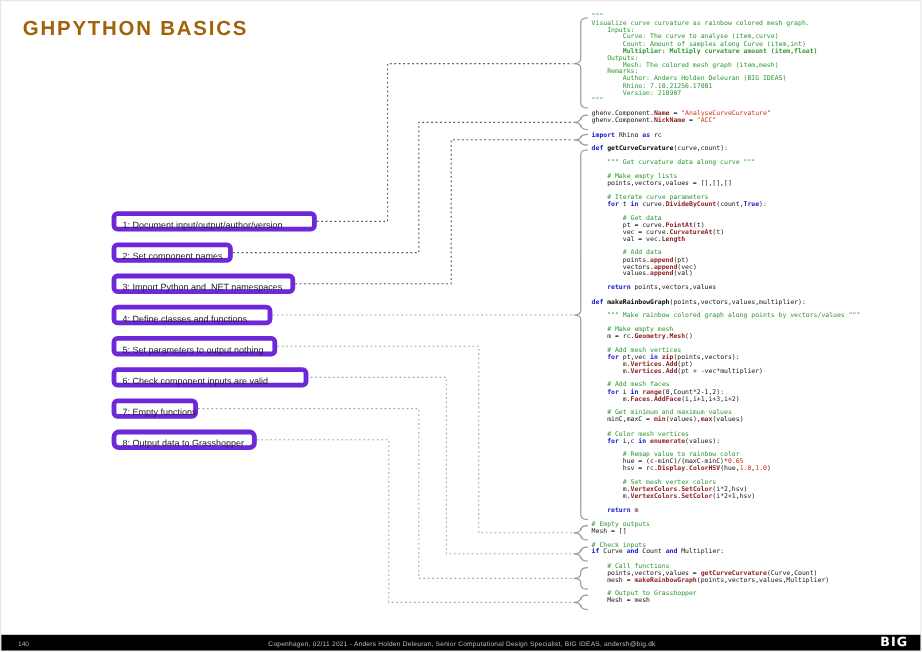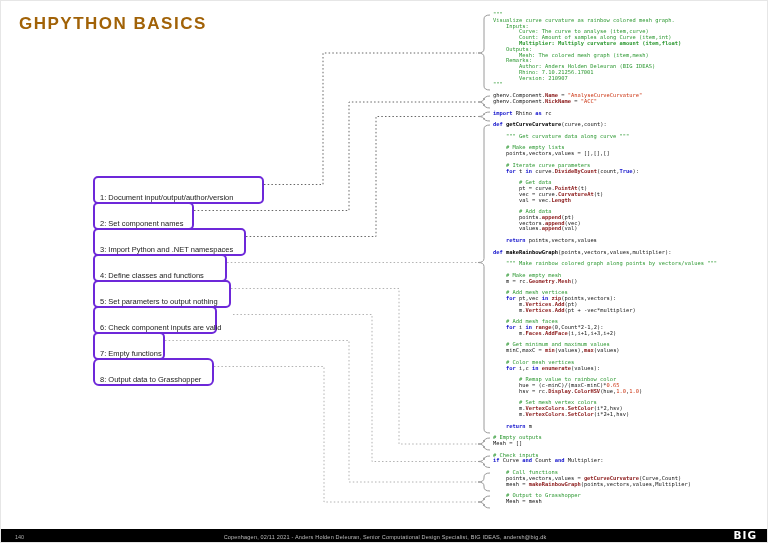--- a/index.html
+++ b/index.html
@@ -6,22 +6,22 @@
   #slide{position:relative;width:768px;height:543px;background:#fff;overflow:hidden;
          font-family:"Liberation Sans",sans-serif;border:1px solid #e6e6e6;box-sizing:border-box;}
 
   
   #title{position:absolute;left:18px;top:13px;font-size:17px;font-weight:bold;
          letter-spacing:1.5px;color:#a16207;font-family:Liberation Sans, sans-serif;}
   #subtitle{position:absolute;left:18px;top:33px;font-size:11px;color:#1a1a1a;}
 
   
   .step{position:absolute;height:17px;line-height:16px;box-sizing:border-box;
-        border:2px solid #6d28d9;border-radius:5px;background:#fff;
-        font-size:7.5px;color:#222;padding:12px 5px;white-space:nowrap;z-index:3;}
+        border:4px solid #6d28d9;border-radius:5px;background:#fff;
+        font-size:7.5px;color:#222;padding:0 5px;white-space:nowrap;z-index:3;}
 
   
   #overlay{position:absolute;left:0;top:0;z-index:1;}
   .conn-dark{fill:none;stroke:#555;stroke-width:0.9;stroke-dasharray:1.5 2.2;}
   .conn-light{fill:none;stroke:#a9a9a9;stroke-width:0.9;stroke-dasharray:1.5 2.2;}
   .brace{fill:none;stroke:#9a9a9a;stroke-width:1;}
 
   
   #code{position:absolute;left:492px;top:11px;width:270px;z-index:2;}
   .cl{white-space:pre;font-family:"DejaVu Sans Mono",monospace;
@@ -68,21 +68,21 @@
       <path d="M489 472 Q483 472 483 476 L483 477 Q483 481 477 481 Q483 481 483 485 L483 486 Q483 490 489 490" class="brace"></path>
       <path d="M489 495 Q483 495 483 499 L483 497 Q483 501 477 501 Q483 501 483 505 L483 503 Q483 507 489 507" class="brace"></path>
     </svg>
 
   <div id="steps">
       <div class="step" style="left: 92px; top: 175px; width: 171px;">1: Document input/output/author/version</div>
       <div class="step" style="left: 92px; top: 201px; width: 101px;">2: Set component names</div>
       <div class="step" style="left: 92px; top: 227px; width: 153px;">3: Import Python and .NET namespaces</div>
       <div class="step" style="left: 92px; top: 253px; width: 134px;">4: Define classes and functions</div>
       <div class="step" style="left: 92px; top: 279px; width: 138px;">5: Set parameters to output nothing</div>
-      <div class="step" style="left: 92px; top: 305px; width: 124px;">6: Check component inputs are valid</div>
+      <div class="step" style="left: 92px; top: 305px; width: 164px;">6: Check component inputs are valid</div>
       <div class="step" style="left: 92px; top: 331px; width: 72px;">7: Empty functions</div>
       <div class="step" style="left: 92px; top: 357px; width: 121px; border-radius: 6px;">8: Output data to Grasshopper</div>
     </div>
 
   <div id="code">
       <div class="cl"><span class="c">"""</span></div>
       <div class="cl"><span class="c">Visualize curve curvature as rainbow colored mesh graph.</span></div>
       <div class="cl"><span class="c">    Inputs:</span></div>
       <div class="cl"><span class="c">        Curve: The curve to analyse (item,curve)</span></div>
       <div class="cl"><span class="c">        Count: Amount of samples along Curve (item,int)</span></div>

